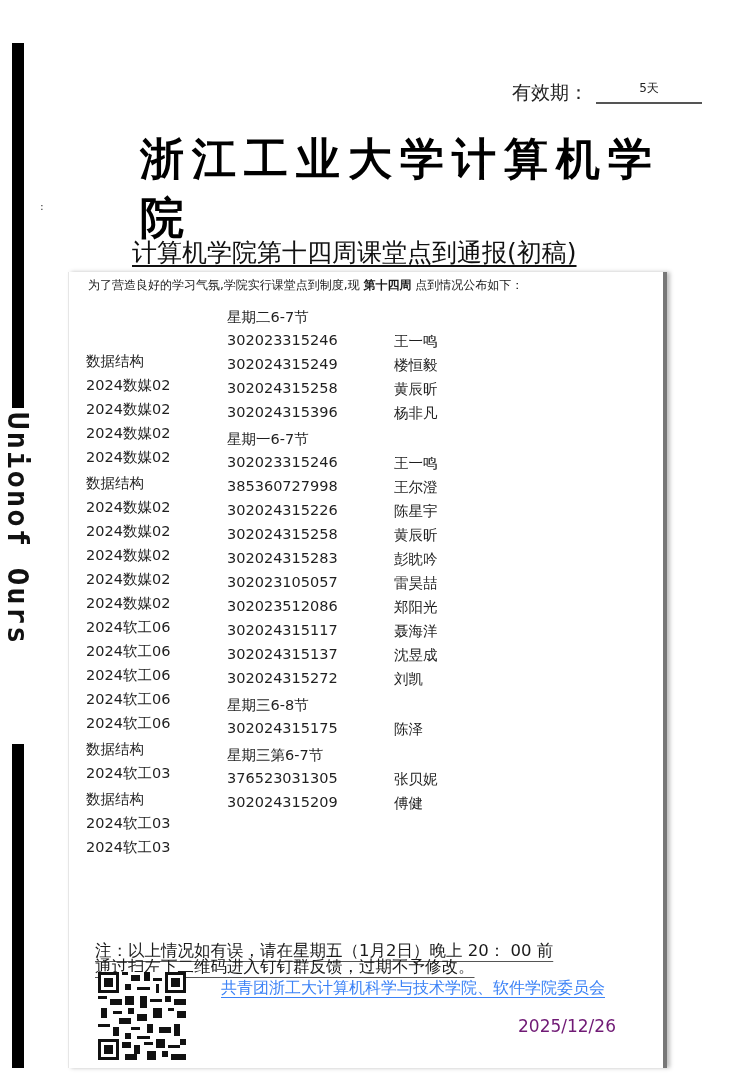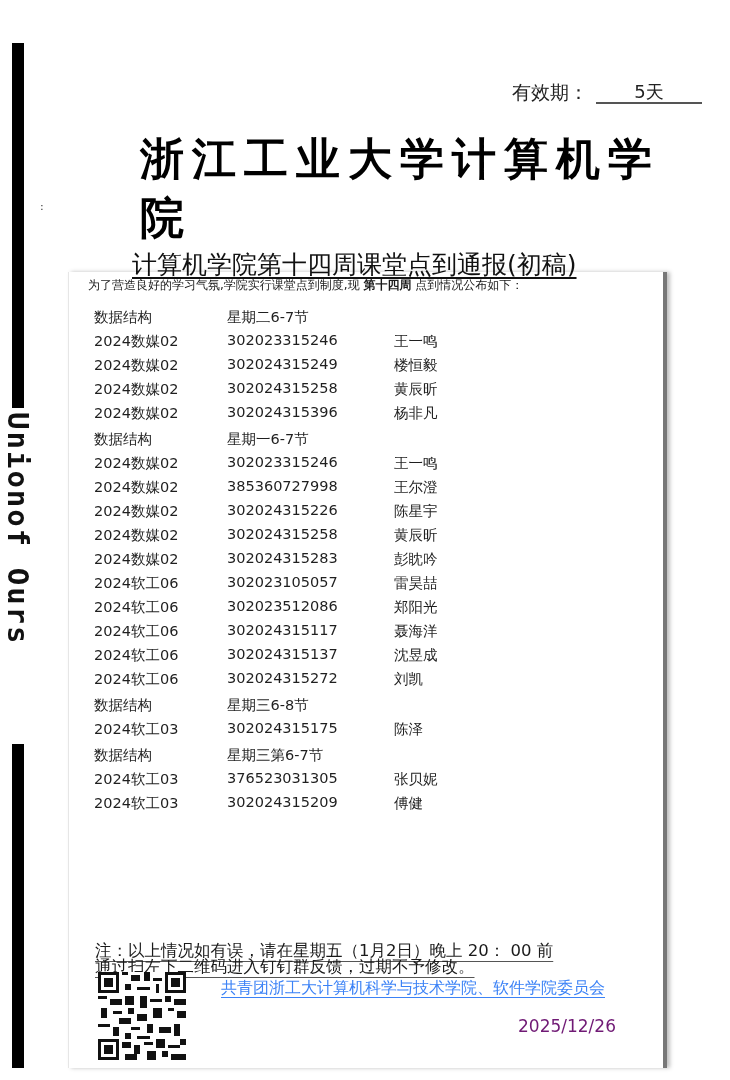--- a/index.html
+++ b/index.html
@@ -12,41 +12,41 @@
     .side-text {
       position: absolute; left: 3px; top: 412px; width: 30px; height: 330px;
       writing-mode: vertical-rl; font-family: "DejaVu Sans Mono", monospace;
       font-size: 29px; font-weight: bold; letter-spacing: 2px; color: #111;
       line-height: 30px;
     }
     .stray-colon { position: absolute; left: 40px; top: 200px; font-size: 11px; color: #333; }
     .validity { position: absolute; left: 512px; top: 80px; font-size: 19px; font-weight: normal; color: #222; }
     .validity-value {
       position: absolute; left: 596px; top: 80px; width: 106px; height: 22px;
-      border-bottom: 2px solid #555; font-size: 18px; text-align: center; color: #222;
+      border-bottom: 2px solid #555; font-size: 12px; text-align: center; color: #222;
     }
     .college-title {
       position: absolute; left: 140px; top: 130px; width: 530px;
       font-size: 44px; font-weight: bold; letter-spacing: 8px; color: #000;
       font-family: "DejaVu Sans", sans-serif;
     }
     .paper {
       position: absolute; left: 68px; top: 272px; width: 594px; height: 796px;
       border-right: 4px solid #777;
       box-shadow: 3px 0 4px rgba(0,0,0,0.25);
       border-left: 1px solid #e6e6e6;
     }
     .notice-title {
-      position: absolute; left: 132px; top: 248px; font-size: 25px; color: #111;
+      position: absolute; left: 132px; top: 236px; font-size: 25px; color: #111;
       text-decoration: underline; text-underline-offset: 4px; white-space: nowrap;
     }
     .intro { position: absolute; left: 88px; top: 277px; font-size: 12px; white-space: nowrap; color: #1a1a1a; }
     .intro b { font-weight: bold; }
     .row { position: absolute; left: 82px; height: 22px; font-size: 14.5px; color: #1f1f1f; white-space: nowrap; }
-    .row .c1 { position: absolute; left: 12px; }
+    .row .c1 { position: absolute; left: 4px; margin-top: 44px; }
     .row .c2 { position: absolute; left: 145px; }
     .row .c3 { position: absolute; left: 312px; }
     .note { position: absolute; left: 95px; font-size: 16.5px; color: #1a1a1a; white-space: nowrap;
       text-decoration: underline; text-underline-offset: 5px; text-decoration-color: #555; }
     .qr { position: absolute; left: 98px; top: 972px; width: 88px; height: 88px; }
     .org { position: absolute; left: 221px; top: 978px; font-size: 16px; color: #3b82f6; white-space: nowrap;
       text-decoration: underline; text-underline-offset: 4px; }
     .date { position: absolute; left: 518px; top: 1016px; font-size: 17px; color: #701a75; }
   </style>
 </head>

